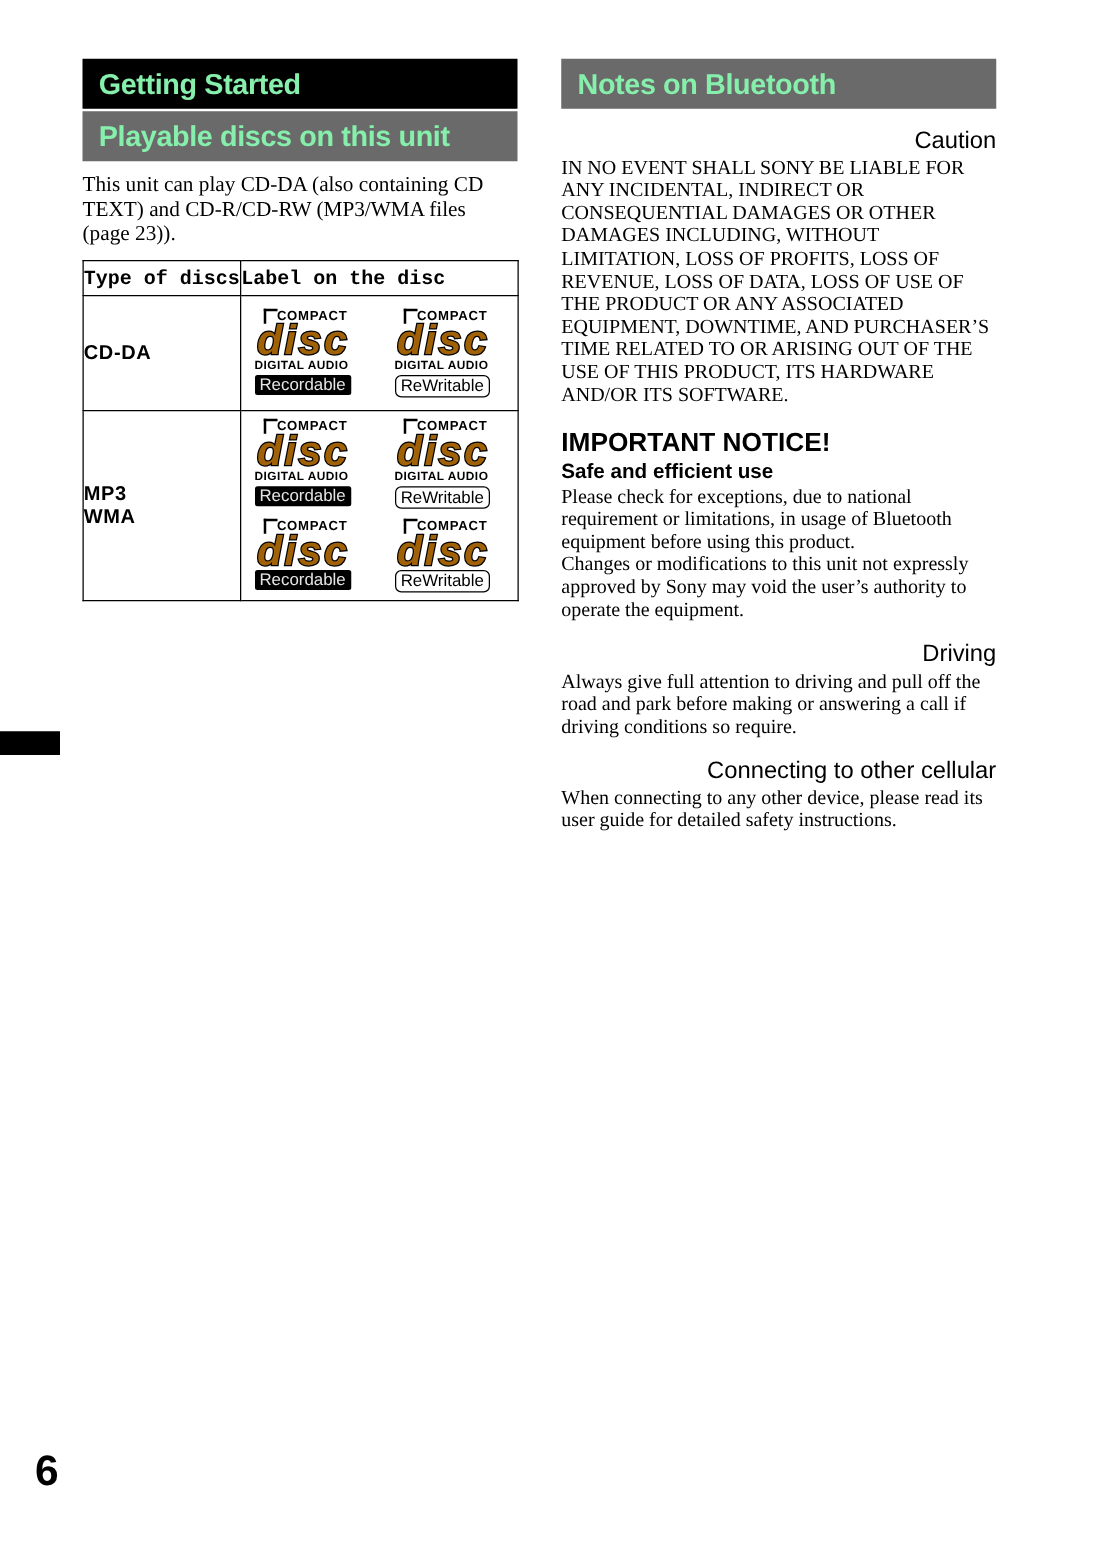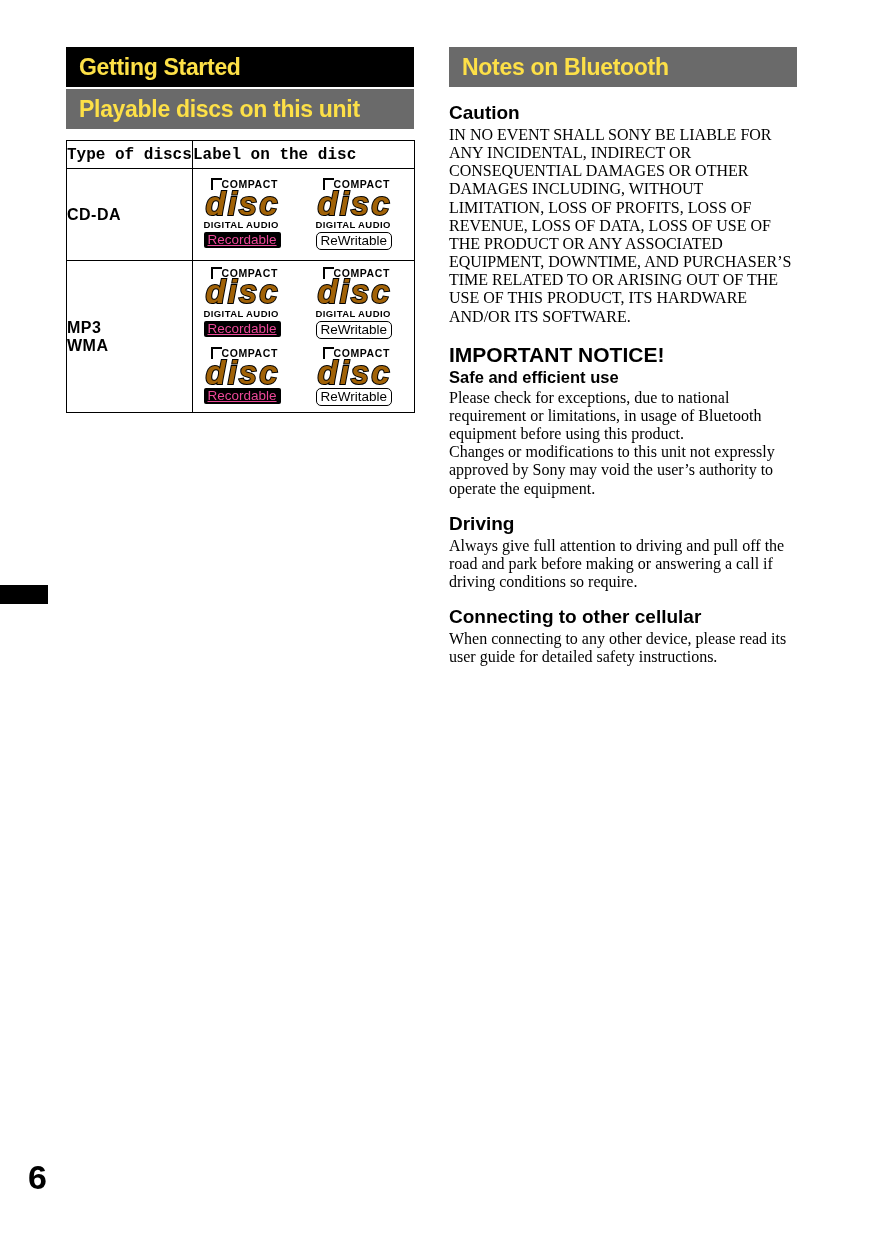--- a/index.html
+++ b/index.html
@@ -5,21 +5,21 @@
   html,body { margin:0; padding:0; background:#fff; }
   .page {
     position:relative; width:876px; height:1240px; background:#ffffff;
     overflow:hidden; color:#000;
   }
   
   .bar {
     width:348px; height:40px; box-sizing:border-box;
     display:flex; align-items:center; padding-left:13px;
     font-family:"Liberation Sans", sans-serif; font-weight:bold;
-    font-size:23px; letter-spacing:-0.3px; color:#fde047;
+    font-size:23px; letter-spacing:-0.3px; color:#86efac;
   }
   .bar-black { background:#000000; margin-bottom:2px; }
   .bar-gray  { background:#6a6a6a; }
 
   
   .col-left  { position:absolute; left:66px;  top:47px; width:348px; }
   .col-right { position:absolute; left:449px; top:47px; width:348px; }
 
   .intro {
     margin:9px 0 0 0; font-family:"Liberation Serif", serif;
@@ -62,27 +62,27 @@
     margin-left:2px;
     font-style:italic;
   }
   .cd-da {
     font-weight:bold; font-size:9.5px; letter-spacing:0.4px; margin-top:2px;
   }
   .badge {
     display:inline-block; margin-top:2px; font-size:13.5px; line-height:16px;
     padding:0 4px; font-family:"Liberation Sans", sans-serif;
   }
-  .badge-rec { background:#000; color:#ec4899; border-radius:2px;text-decoration:underline; }
+  .badge-rec { background:#000; color:#e5e5e5; border-radius:2px; }
   .badge-rw  { background:#fff; color:#000; border:1.5px solid #000; border-radius:5px; }
 
   
   .h-caution, .h-section {
     margin:15px 0 2px 0; font-family:"Liberation Sans", sans-serif;
-    font-weight:bold; font-size:19px;
+    font-weight:normal; font-size:19px;text-align:right;
   }
   .h-notice {
     margin:17px 0 0 0; font-family:"Liberation Sans", sans-serif;
     font-weight:bold; font-size:21px;
   }
   .h-sub {
     margin:1px 0 2px 0; font-family:"Liberation Sans", sans-serif;
     font-weight:bold; font-size:16.5px;
   }
   .body-p {
@@ -106,20 +106,21 @@
 
   <div class="col-left">
 
     <div class="bar bar-black">
       <span>Getting Started</span>
     </div>
     <div class="bar bar-gray">
       <span>Playable discs on this unit</span>
     </div>
 
+    <p class="intro">This unit can play CD-DA (also containing CD TEXT) and CD-R/CD-RW (MP3/WMA files (page 23)).</p>
 
     <table class="disc-table">
       <colgroup>
           <col style="width:126px">
           <col style="width:222px">
         </colgroup>
       <tbody>
           <tr>
         <th>Type of discs</th>
         <th>Label on the disc</th>

